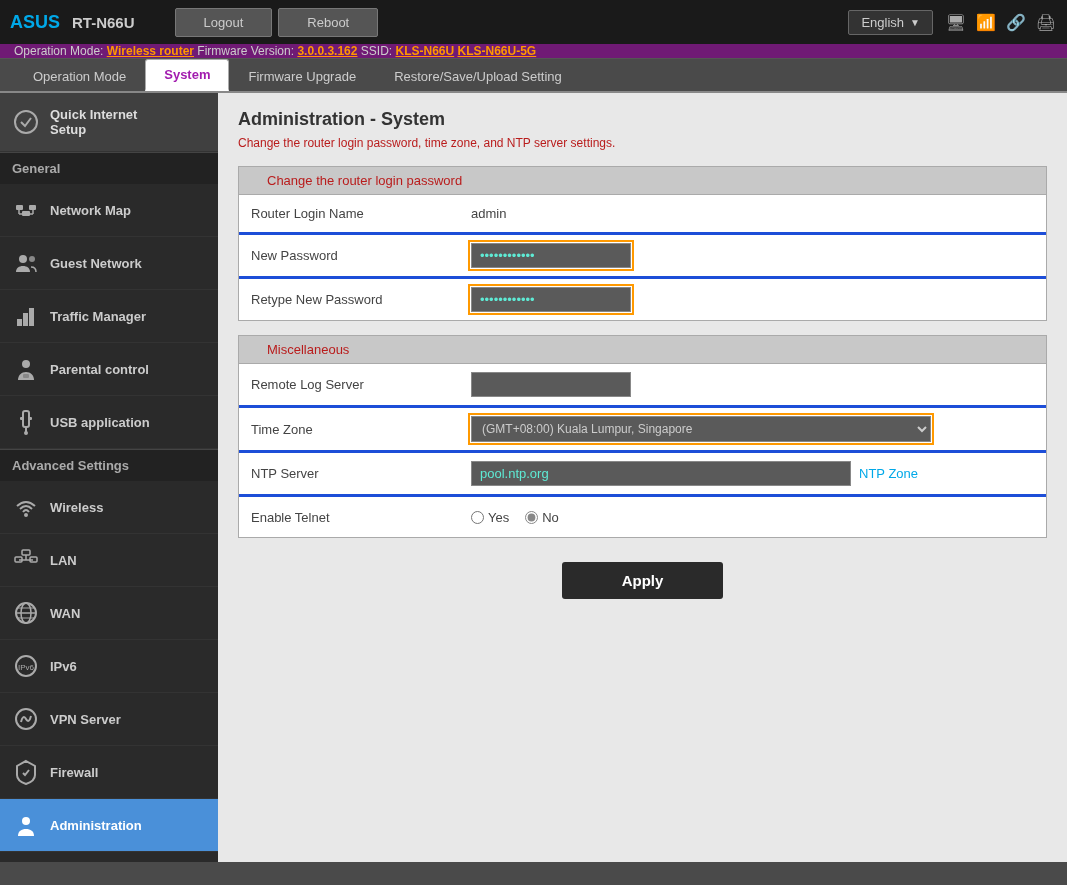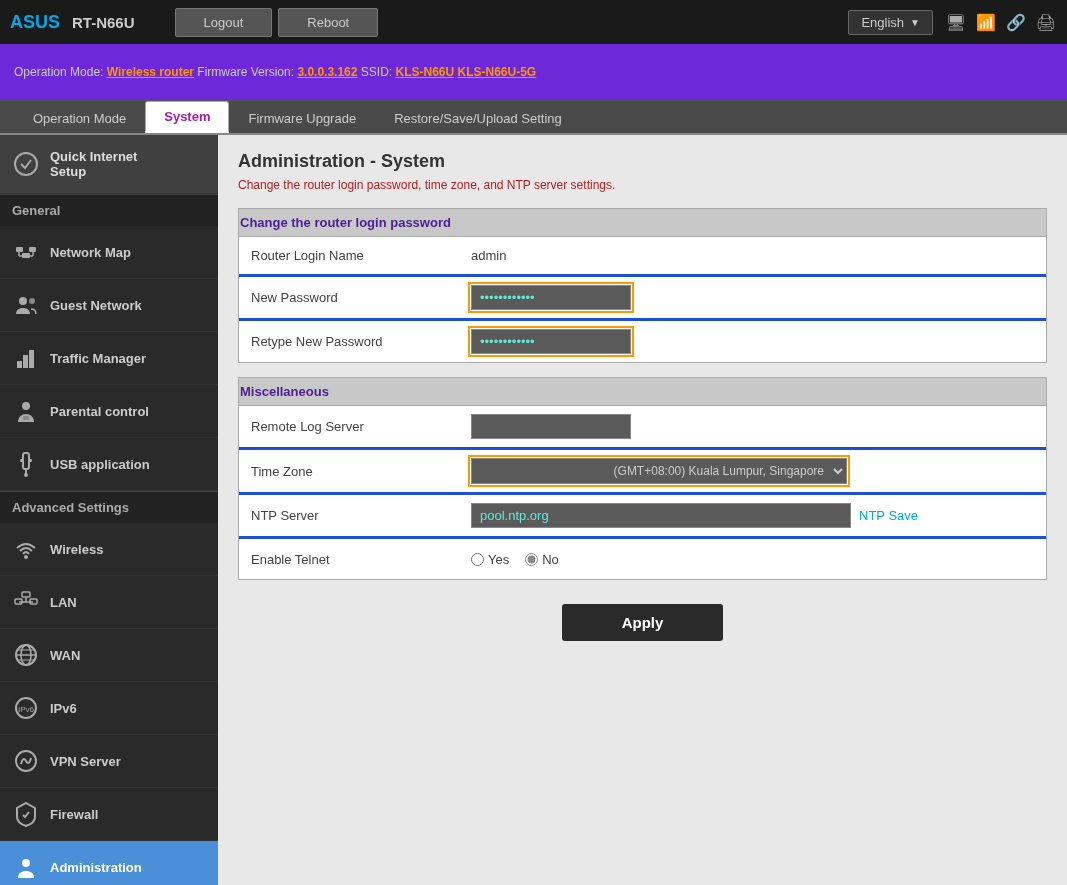--- a/index.html
+++ b/index.html
@@ -8,21 +8,21 @@
     
     #header { display: flex; align-items: center; background: #1a1a1a; height: 44px; padding: 0 10px; }
     #logo { color: #00a8e8; font-weight: bold; font-size: 18px; display: flex; align-items: center; gap: 4px; }
     #header-buttons { display: flex; gap: 6px; margin-left: 40px; }
     .header-btn { background: #555; color: #ccc; border: 1px solid #777; padding: 6px 28px; font-size: 13px; cursor: pointer; border-radius: 2px; }
     #lang-selector { margin-left: auto; display: flex; align-items: center; background: #333; border: 1px solid #666; padding: 4px 12px; color: #ccc; cursor: pointer; border-radius: 2px; gap: 6px; }
     #header-icons { display: flex; align-items: center; gap: 8px; margin-left: 12px; }
     .hicon { width: 22px; height: 22px; display: flex; align-items: center; justify-content: center; color: #aaa; font-size: 16px; cursor: pointer; }
 
     
-    #subheader { background: #6d28d9; padding: 21px 14px; font-size: 12px; color: #ccc; border-bottom: 1px solid #555; }
+    #subheader { background: #701a75; padding: 0 14px; font-size: 12px; color: #ccc; border-bottom: 1px solid #555; }
 
     
     #tabbar { background: #4a4a4a; display: flex; align-items: flex-end; padding: 0 14px; border-bottom: 2px solid #888; }
     .tab { padding: 7px 18px; font-size: 13px; color: #ccc; cursor: pointer; border: 1px solid transparent; border-bottom: none; border-radius: 3px 3px 0 0; background: transparent; }
     .tab.active { background: #fff; color: #a21caf; font-weight: bold; border: 1px solid #aaa; border-bottom: 2px solid #fff; }
 
     
     #layout { display: flex; height: calc(885px - 44px - 30px - 42px); }
 
     
@@ -33,21 +33,21 @@
     .sidebar-icon { width: 28px; height: 28px; display: flex; align-items: center; justify-content: center; flex-shrink: 0; }
     .sidebar-label { font-size: 13px; font-weight: bold; }
 
     
     #main { flex: 1; background: #e8e8e8; overflow-y: auto; padding: 16px 20px; }
     #page-title { font-size: 18px; color: #333; font-weight: bold; margin-bottom: 6px; }
     #page-desc { font-size: 12px; color: #b91c1c; margin-bottom: 16px; }
 
     
     .section { background: #fff; border: 1px solid #aaa; margin-bottom: 14px; }
-    .section-header { background: #c8c8c8; padding: 6px 1px; font-weight: bold; font-size: 13px; color: #4c1d95; border-bottom: 1px solid #aaa; }
+    .section-header { background: #c8c8c8; padding: 6px 28px; font-weight: normal; font-size: 13px; color: #b91c1c; border-bottom: 1px solid #aaa; }
     .form-row { display: flex; align-items: center; padding: 8px 12px; border-bottom: 3px solid #1d4ed8; min-height: 40px; }
     .form-row:last-child { border-bottom: none; }
     .form-label { width: 220px; color: #444; font-size: 13px; flex-shrink: 0; }
     .form-value { flex: 1; }
 
     input[type="text"], input[type="password"] { background: #5a5a5a; border: 1px solid #888; color: #5eead4; padding: 4px 8px; font-size: 13px; width: 160px; }
     input.focused-border { outline: 2px solid #f90; outline-offset: 1px; }
 
     select { background: #5a5a5a; border: 1px solid #888; color: #ccc; padding: 4px 6px; font-size: 12px; width: 420px; }
     select.focused-border { outline: 2px solid #f90; outline-offset: 1px; }
@@ -300,35 +300,35 @@
       <div class="form-row">
         <div class="form-label">Remote Log Server</div>
         <div class="form-value">
           <input type="text" style="width: 160px;" value="">
         </div>
       </div>
 
       <div class="form-row">
         <div class="form-label">Time Zone</div>
         <div class="form-value">
-          <select class="focused-border" style="width:376px;text-align:right;">
+          <select class="focused-border" style="width:460px;">
             <option>(GMT+08:00) Kuala Lumpur, Singapore</option>
             <option>(GMT+00:00) UTC</option>
             <option>(GMT+05:30) Mumbai, Kolkata</option>
             <option>(GMT+09:00) Tokyo</option>
             <option>(GMT-05:00) Eastern Time (US &amp; Canada)</option>
           </select>
         </div>
       </div>
 
       <div class="form-row">
         <div class="form-label">NTP Server</div>
         <div class="form-value" style="display:flex;align-items:center;">
           <input type="text" style="width: 380px;" value="pool.ntp.org">
-          <a class="ntp-link">NTP Save</a>
+          <a class="ntp-link">NTP Zone</a>
         </div>
       </div>
 
       <div class="form-row">
         <div class="form-label">Enable Telnet</div>
         <div class="form-value">
           <div class="radio-group">
             <label class="radio-label">
               <input type="radio" name="telnet" value="yes" style="">
               <span>Yes</span>

